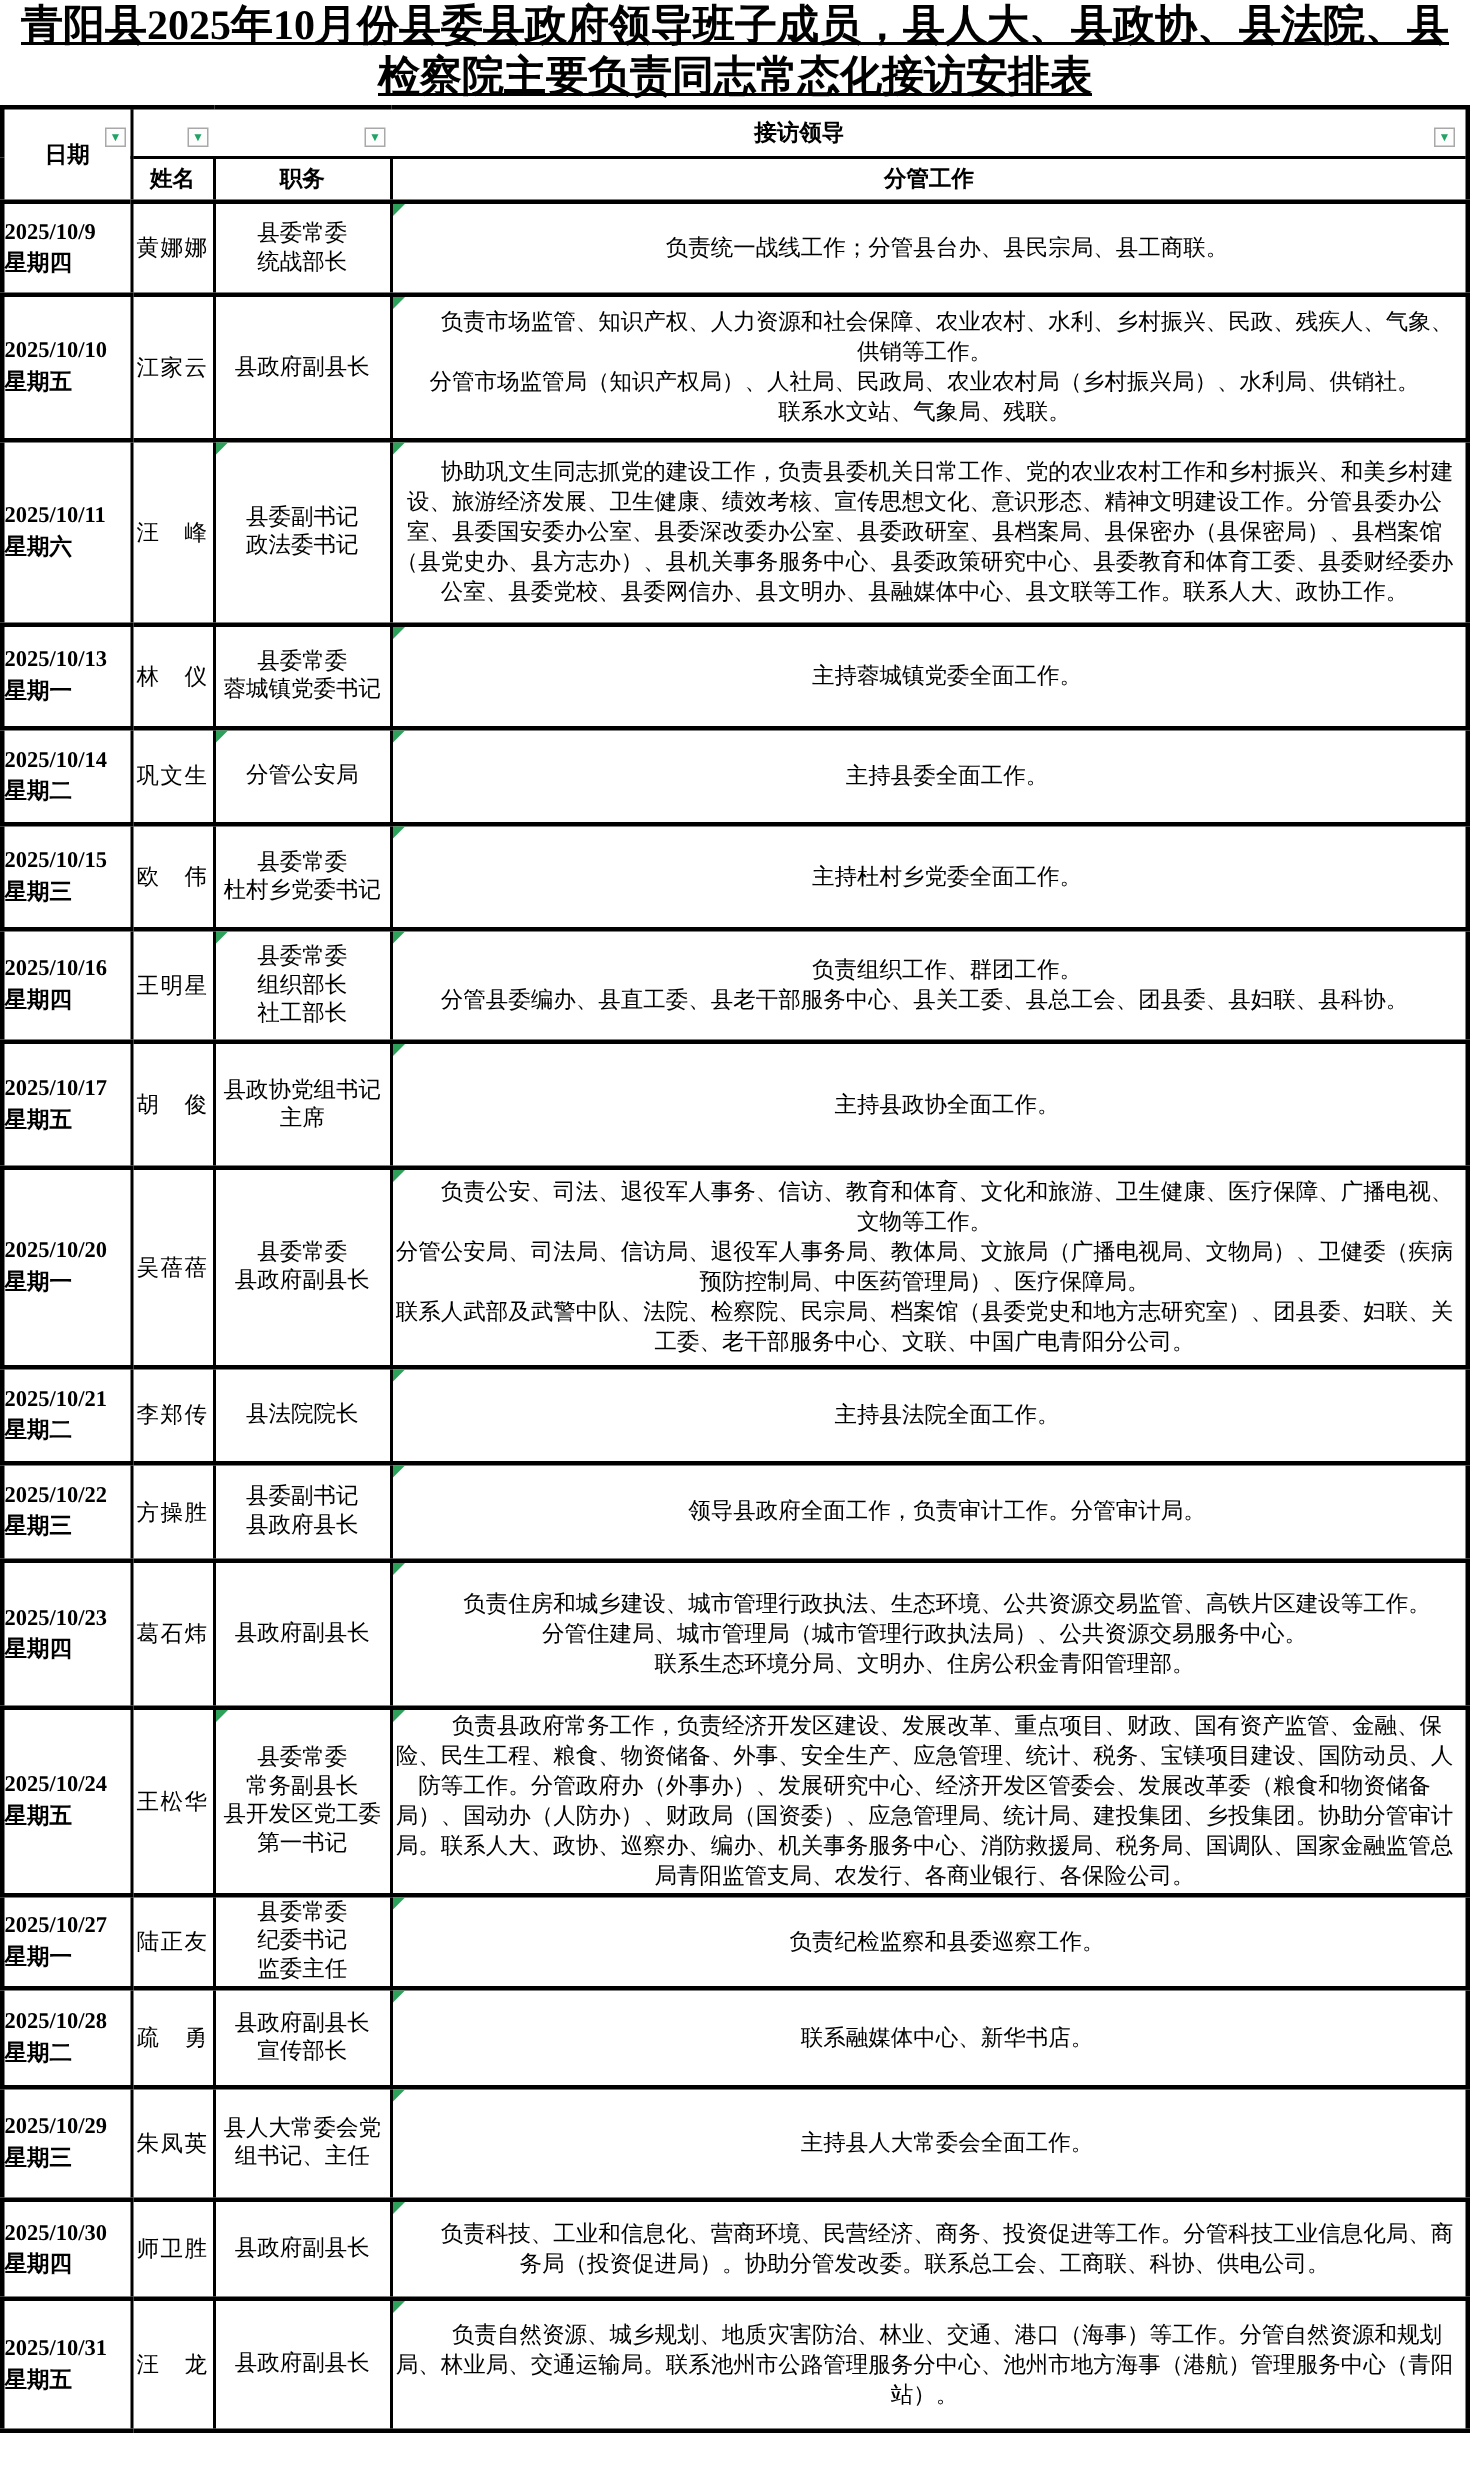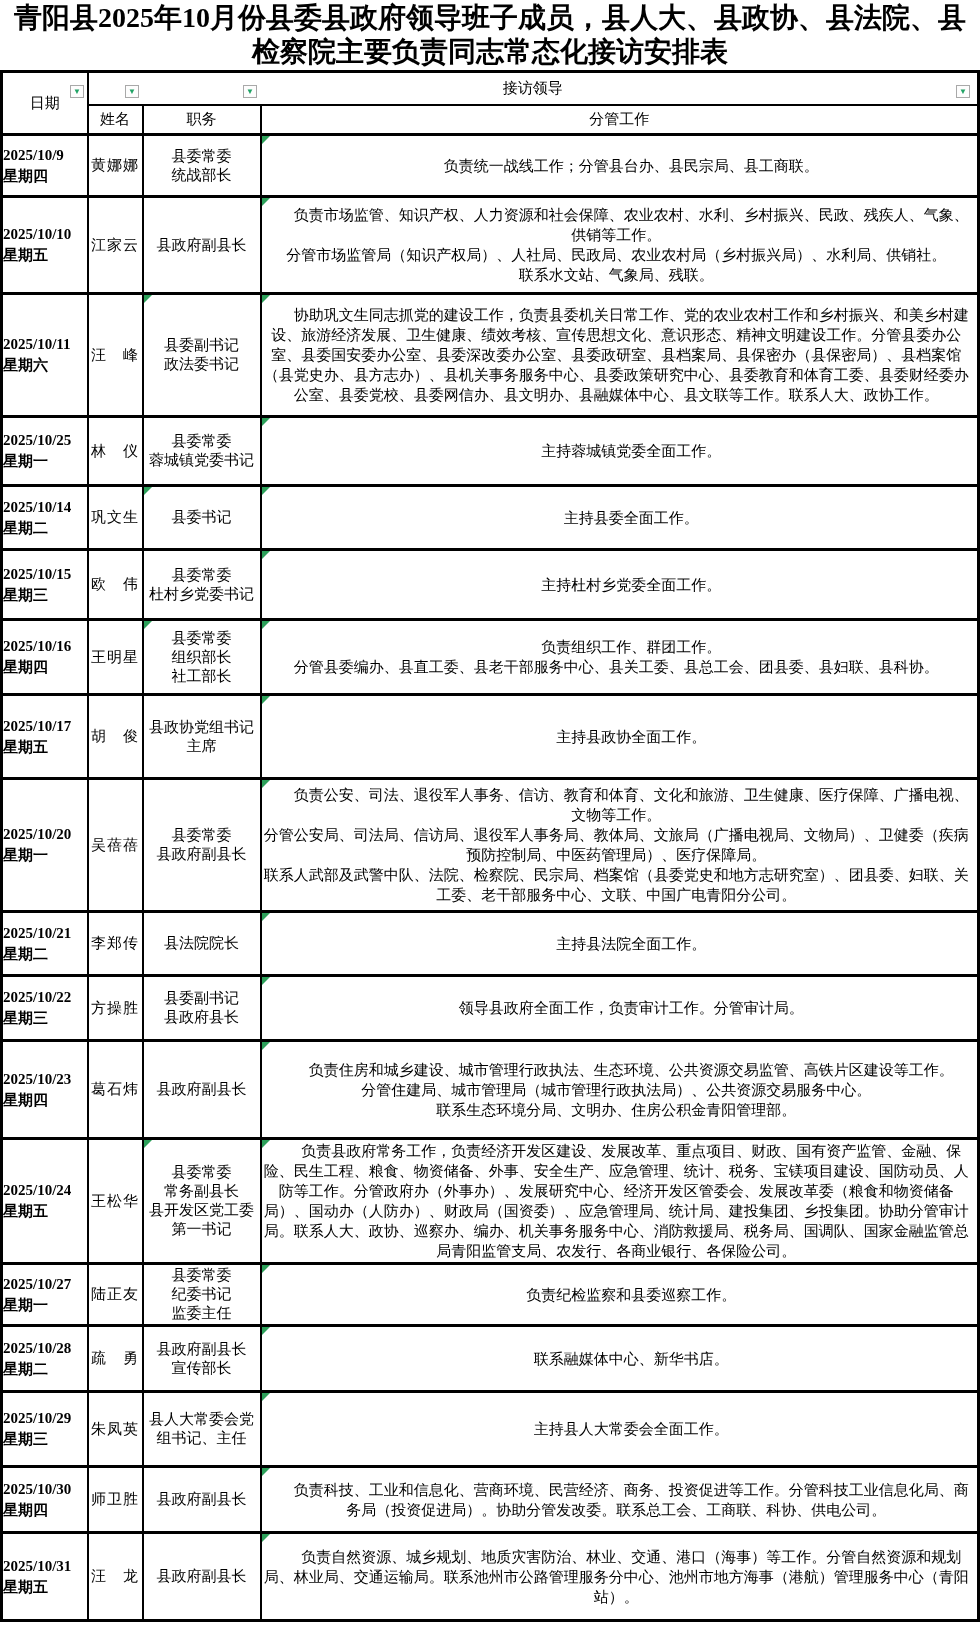--- a/index.html
+++ b/index.html
@@ -1,22 +1,22 @@
 <!DOCTYPE html>
 <html lang="zh"><head>
 <meta charset="utf-8">
 <style>
   html,body{margin:0;padding:0;background:#fff;}
   body{width:980px;height:1651px;color:#000;font-family:"Liberation Serif","DejaVu Serif",serif;overflow:hidden;}
-  .title{width:980px;font-size:28px;font-weight:bold;text-align:center;line-height:34px;padding-top:1px;white-space:pre-line;}
+  .title{width:980px;font-size:28px;font-weight:bold;text-align:center;line-height:34px;padding-top:1px;white-space:pre-line;text-decoration:underline;}
   .table-wrap{position:relative;margin-top:1px;}
   table{border-collapse:collapse;table-layout:fixed;width:977px;border:3px solid #000;}
   th,td{border:2px solid #000;padding:0;vertical-align:middle;font-size:15px;}
   td{border-top-width:3px;border-bottom-width:3px;}
-  th{font-weight:normal;text-align:center;}
+  th{font-weight:bold;text-align:center;}
   thead tr.hr2 th{border-bottom-width:3px;margin-top:11px;}
   .c-date{text-align:left;line-height:21px;font-weight:bold;}
   .c-name{text-align:center;letter-spacing:1px;}
   .c-pos{text-align:center;position:relative;}
   .pos-text{white-space:pre-line;line-height:19px;}
   .c-duty{position:relative;text-align:center;}
   .duty-text{white-space:pre-line;line-height:20px;text-indent:2em;padding:1px 8px 1px 2px;}
   .flag{position:absolute;top:0;left:0;width:0;height:0;border-top:8px solid #2da05a;border-right:8px solid transparent;}
   .fbtn{position:absolute;width:14px;height:13px;box-sizing:border-box;background:#fdfdfd;border:1px solid #a9a9a9;font-size:8px;line-height:11px;text-align:center;color:#21a366;cursor:pointer;}
   .fb1{left:70px;top:15px;}
@@ -92,42 +92,42 @@
             <div class="pos-text">县委副书记
 政法委书记</div>
           </td>
         <td class="c-duty">
             <span class="flag"></span>
             <div class="duty-text">协助巩文生同志抓党的建设工作，负责县委机关日常工作、党的农业农村工作和乡村振兴、和美乡村建设、旅游经济发展、卫生健康、绩效考核、宣传思想文化、意识形态、精神文明建设工作。分管县委办公室、县委国安委办公室、县委深改委办公室、县委政研室、县档案局、县保密办（县保密局）、县档案馆（县党史办、县方志办）、县机关事务服务中心、县委政策研究中心、县委教育和体育工委、县委财经委办公室、县委党校、县委网信办、县文明办、县融媒体中心、县文联等工作。联系人大、政协工作。</div>
           </td>
       </tr>
       <tr style="height:69px">
         <td class="c-date">
-            <div>2025/10/25</div>
+            <div>2025/10/13</div>
             <div>星期一</div>
           </td>
         <td class="c-name">林　仪</td>
         <td class="c-pos">
             <div class="pos-text">县委常委
 蓉城镇党委书记</div>
           </td>
         <td class="c-duty">
             <span class="flag"></span>
             <div class="duty-text">主持蓉城镇党委全面工作。</div>
           </td>
       </tr>
       <tr style="height:64px">
         <td class="c-date">
             <div>2025/10/14</div>
             <div>星期二</div>
           </td>
         <td class="c-name">巩文生</td>
         <td class="c-pos">
             <span class="flag"></span>
-            <div class="pos-text">县委书记</div>
+            <div class="pos-text">分管公安局</div>
           </td>
         <td class="c-duty">
             <span class="flag"></span>
             <div class="duty-text">主持县委全面工作。</div>
           </td>
       </tr>
       <tr style="height:70px">
         <td class="c-date">
             <div>2025/10/15</div>
             <div>星期三</div>

